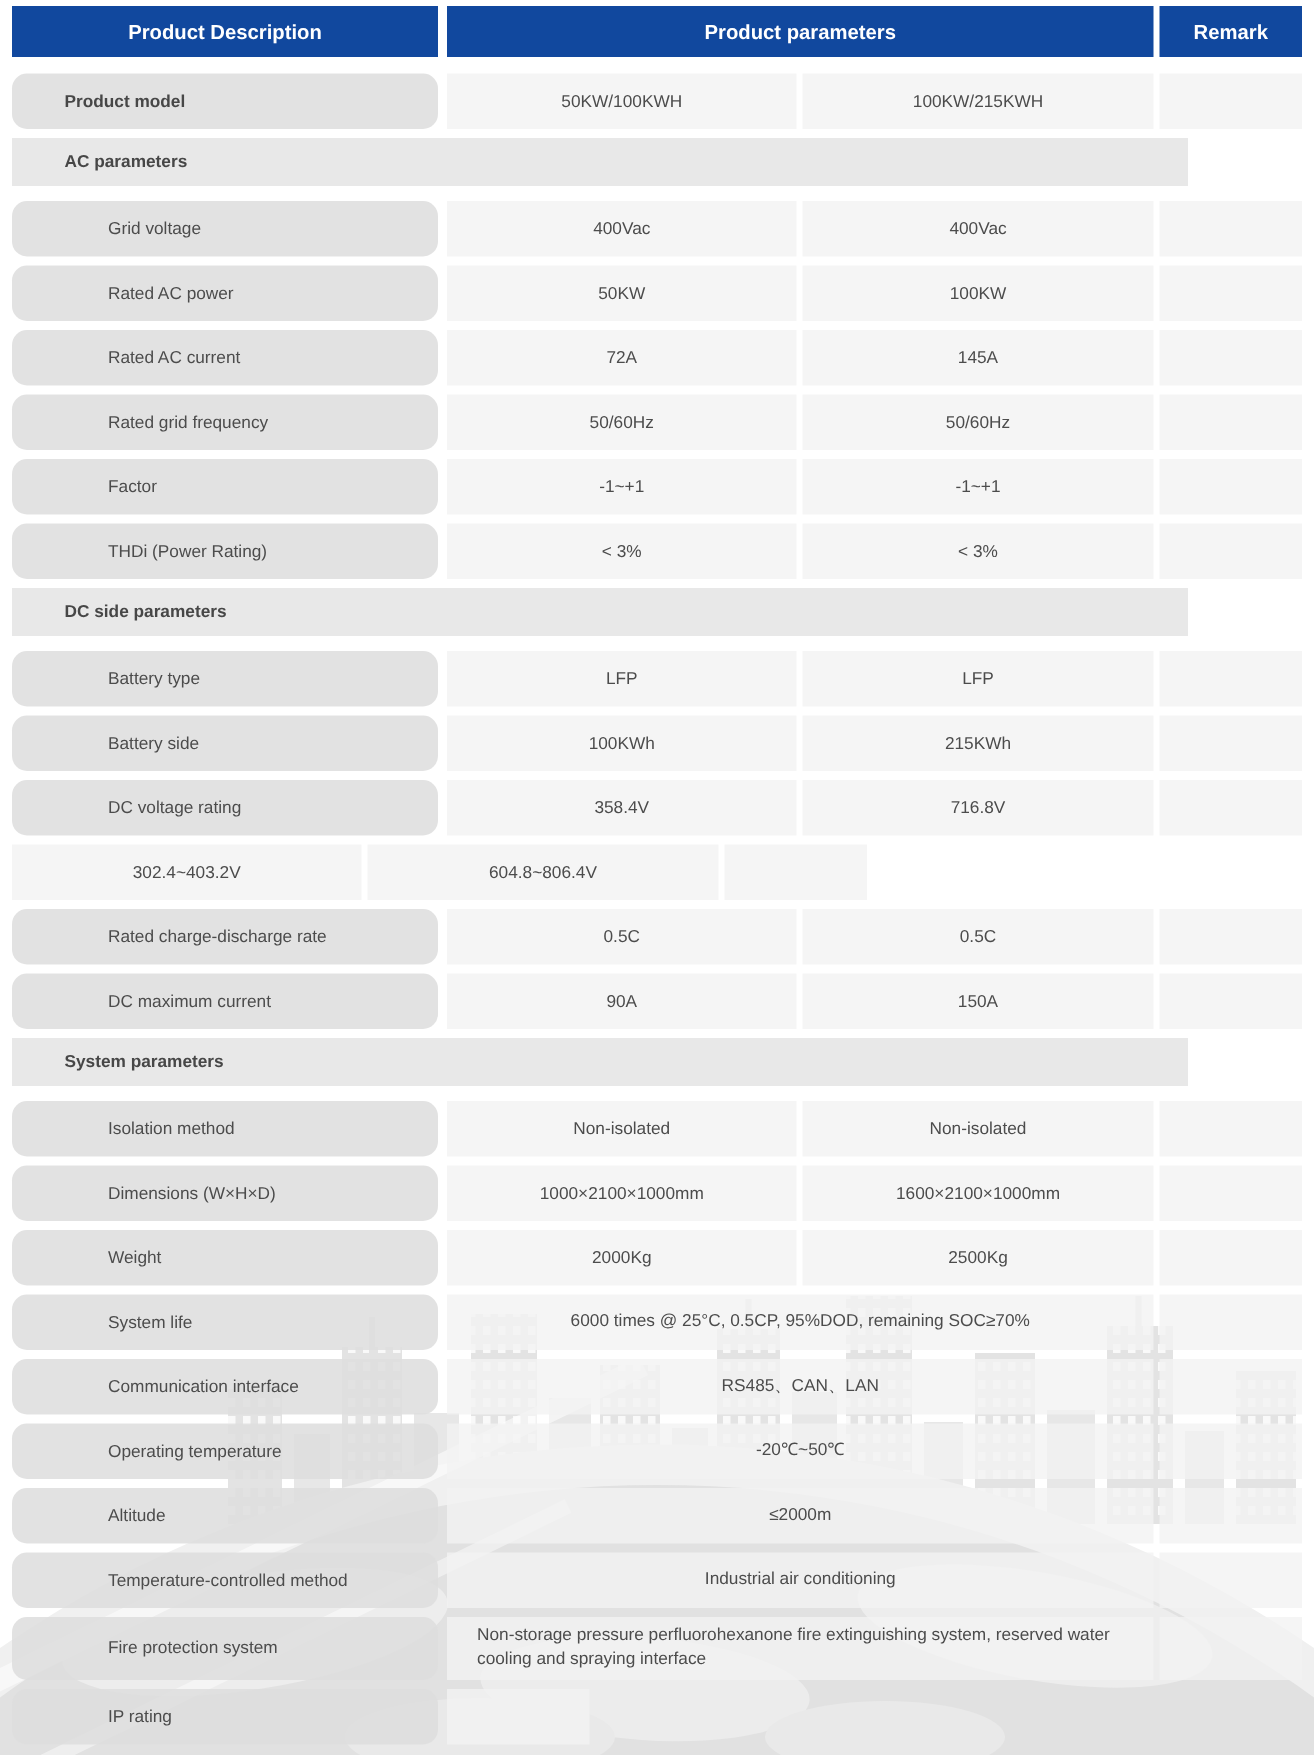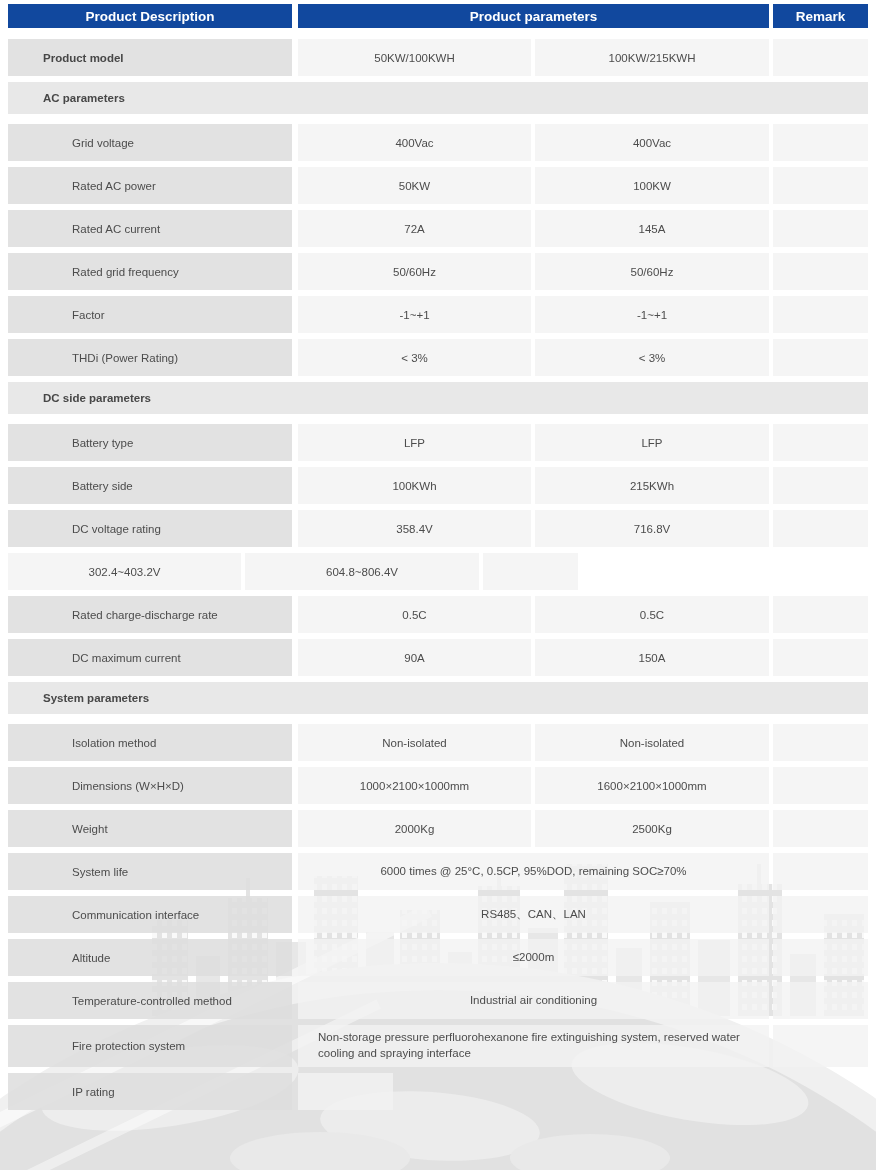--- a/index.html
+++ b/index.html
@@ -13,53 +13,54 @@
   .watermark {
     position: absolute; left: 0; top: 858px;
     width: 876px; height: 312px;
     z-index: 0;
   }
   .spec-table {
     position: absolute; left: 8px; top: 4px;
     width: 860px; z-index: 1;
   }
   .row { display: flex; margin-bottom: 6px; }
-  .header-row { height: 24px; margin-bottom: 11px; }
+  .header-row { height: 34px; margin-bottom: 11px; }
   .body-row { height: 37px; }
   .section-row { height: 32px; margin-top: 2px; margin-bottom: 10px; }
   .tall-row { height: 42px; }
 
   .cell { display: flex; align-items: center; }
   .hdr {
     background: #11489e; color: #ffffff;
     font-weight: bold; font-size: 13.5px;
     justify-content: center;
   }
   .hdr-desc   { width: 284px; margin-right: 6px; }
   .hdr-params { width: 471px; margin-right: 4px; }
   .hdr-remark { width: 95px; }
 
   .label-cell {
     width: 284px; margin-right: 6px;
     background: rgba(222,222,222,0.87);
     color: #4c4c4c; font-size: 11.5px;
     padding-left: 64px;
+    border-radius: 10px;
   }
   .label-bold { font-weight: bold; padding-left: 35px; color: #474747; }
   .val-cell {
     background: rgba(242,242,242,0.80);
     color: #4c4c4c; font-size: 11.5px;
     justify-content: center; text-align: left;
   }
   .val-1 { width: 233px; margin-right: 4px; }
   .val-2 { width: 234px; margin-right: 4px; }
   .val-span { width: 471px; margin-right: 4px; line-height: 1.35; padding: 0 20px; }
   .remark-cell { width: 95px; background: rgba(242,242,242,0.80); }
   .section-cell {
-    width: 860px;
+    width: 784px;
     background: rgba(230,230,230,0.90);
     color: #474747; font-size: 11.5px; font-weight: bold;
     padding-left: 35px;
   }
 </style>
 </head>
 <body>
 
 <div class="page">
 
@@ -249,20 +250,25 @@
       <div class="cell val-cell val-span">6000 times @ 25°C, 0.5CP, 95%DOD, remaining SOC≥70%</div>
       <div class="cell remark-cell"></div>
     </div>
 
     <div class="row body-row">
       <div class="cell label-cell">Communication interface</div>
       <div class="cell val-cell val-span">RS485、CAN、LAN</div>
       <div class="cell remark-cell"></div>
     </div>
 
+    <div class="row body-row">
+      <div class="cell label-cell">Operating temperature</div>
+      <div class="cell val-cell val-span">-20℃~50℃</div>
+      <div class="cell remark-cell"></div>
+    </div>
 
     <div class="row body-row">
       <div class="cell label-cell">Altitude</div>
       <div class="cell val-cell val-span">≤2000m</div>
       <div class="cell remark-cell"></div>
     </div>
 
     <div class="row body-row">
       <div class="cell label-cell">Temperature-controlled method</div>
       <div class="cell val-cell val-span">Industrial air conditioning</div>

